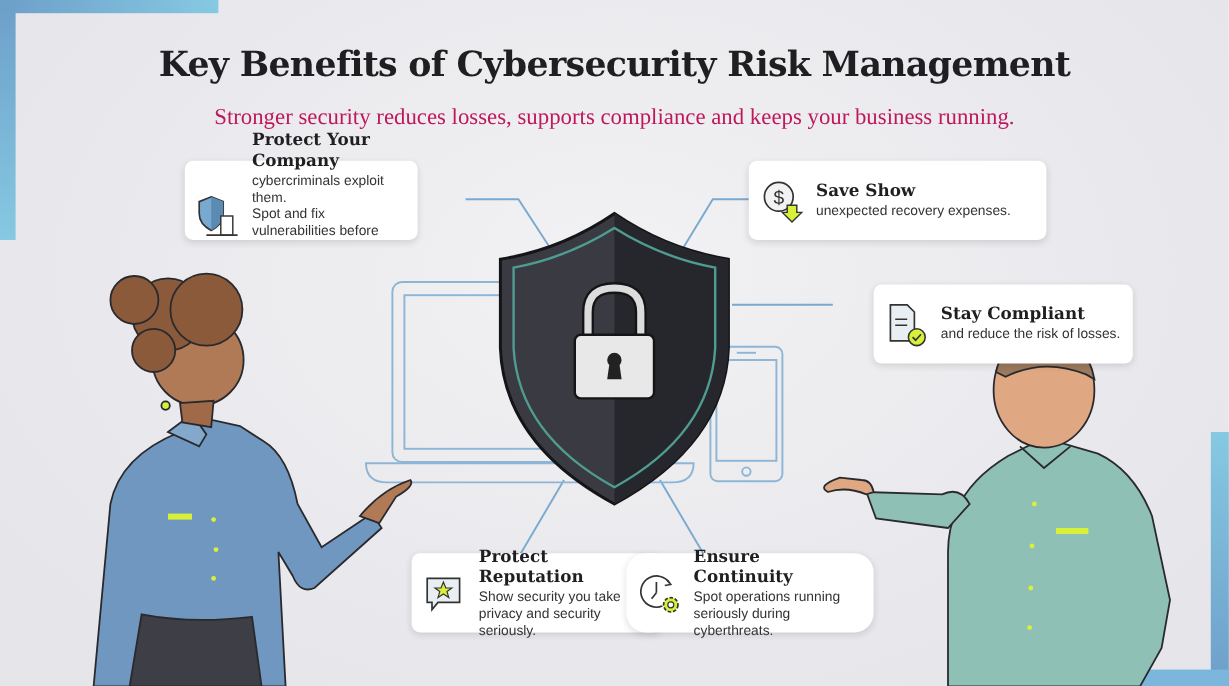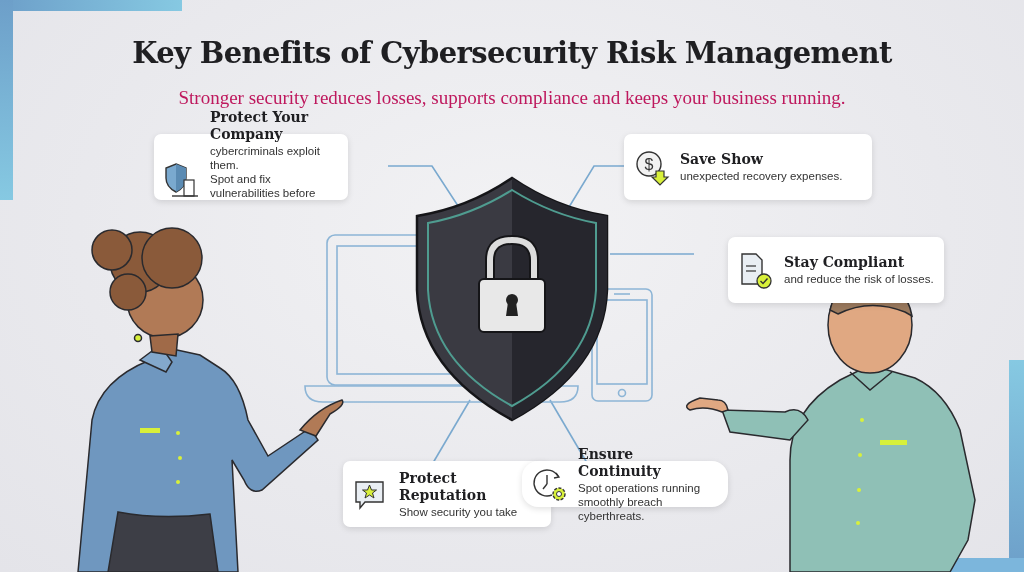--- a/index.html
+++ b/index.html
@@ -135,30 +135,31 @@
 </div>
 
 <div class="card" style="left:295px;top:461px;width:208px;height:66px;margin-left:48px;">
   <svg class="icon" viewBox="0 0 36 40">
     <path d="M3 8 H30 V28 H12 L7 34 V28 H3 Z" fill="#e9eef3" stroke="#333" stroke-width="1.4"></path>
     <path d="M16.5 11 L18.5 16 L23.5 16 L19.5 19 L21 24 L16.5 21 L12 24 L13.5 19 L9.5 16 L14.5 16 Z" fill="#d8f03a" stroke="#333" stroke-width="1"></path>
   </svg>
   <div class="txt">
     <span class="ct">Protect Reputation</span>
     <span class="cd">Show security you take</span>
+    <span class="cd">privacy and security seriously.</span>
   </div>
 </div>
 
-<div class="card" style="left:522px;top:461px;width:206px;height:46px;border-radius:16px;">
+<div class="card" style="left:522px;top:461px;width:206px;height:66px;border-radius:16px;">
   <svg class="icon" viewBox="0 0 36 40">
     <path d="M26 12 A13 13 0 1 0 20 31" fill="none" stroke="#333" stroke-width="1.4"></path>
     <path d="M24 9 L27 13 L22 14" fill="none" stroke="#333" stroke-width="1.3"></path>
     <line x1="15" y1="20" x2="15" y2="11" stroke="#333" stroke-width="1.4"></line>
     <line x1="15" y1="20" x2="11" y2="25" stroke="#333" stroke-width="1.4"></line>
     <circle cx="27" cy="30" r="6" fill="#d8f03a" stroke="#333" stroke-width="1.4" stroke-dasharray="3 1.5"></circle>
     <circle cx="27" cy="30" r="2.5" fill="#fff" stroke="#333" stroke-width="1"></circle>
   </svg>
   <div class="txt">
     <span class="ct">Ensure Continuity</span>
     <span class="cd">Spot operations running</span>
-    <span class="cd">smoothly breach cyberthreats.</span>
+    <span class="cd">seriously during cyberthreats.</span>
   </div>
 </div>
 
 </body></html>

